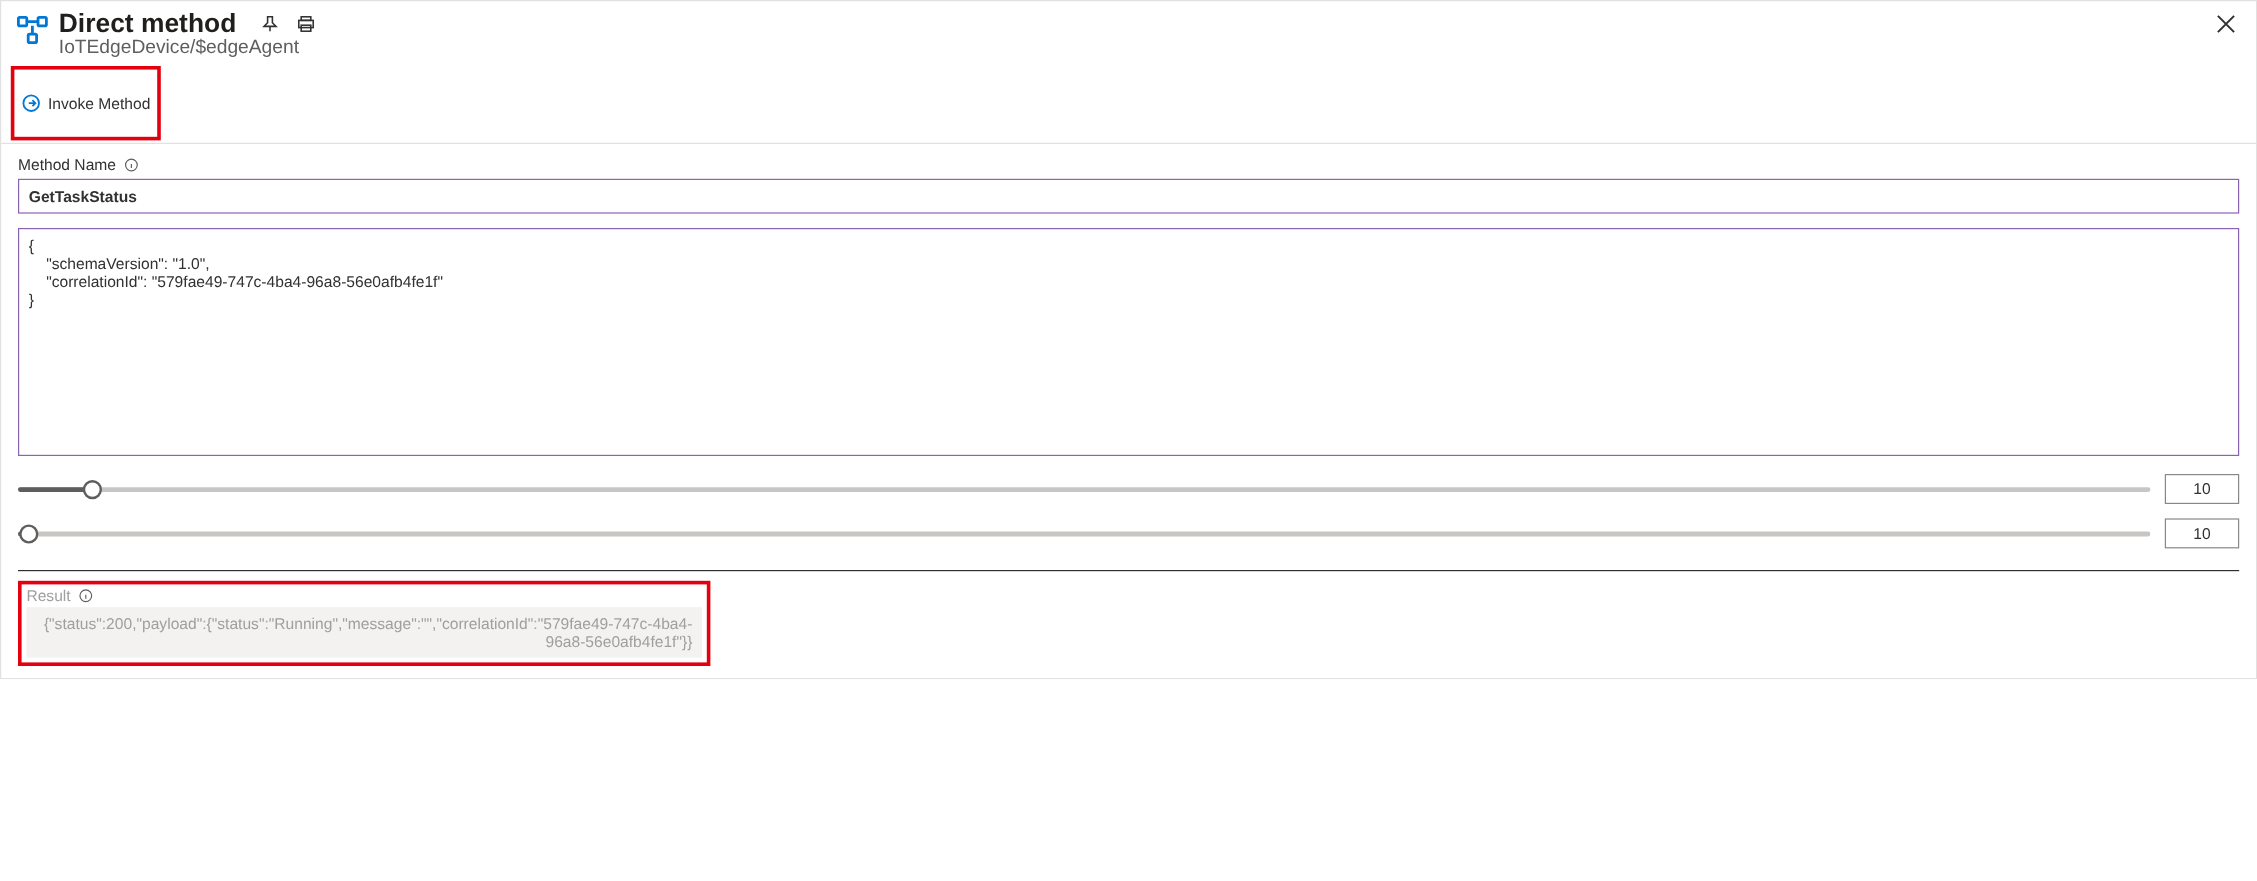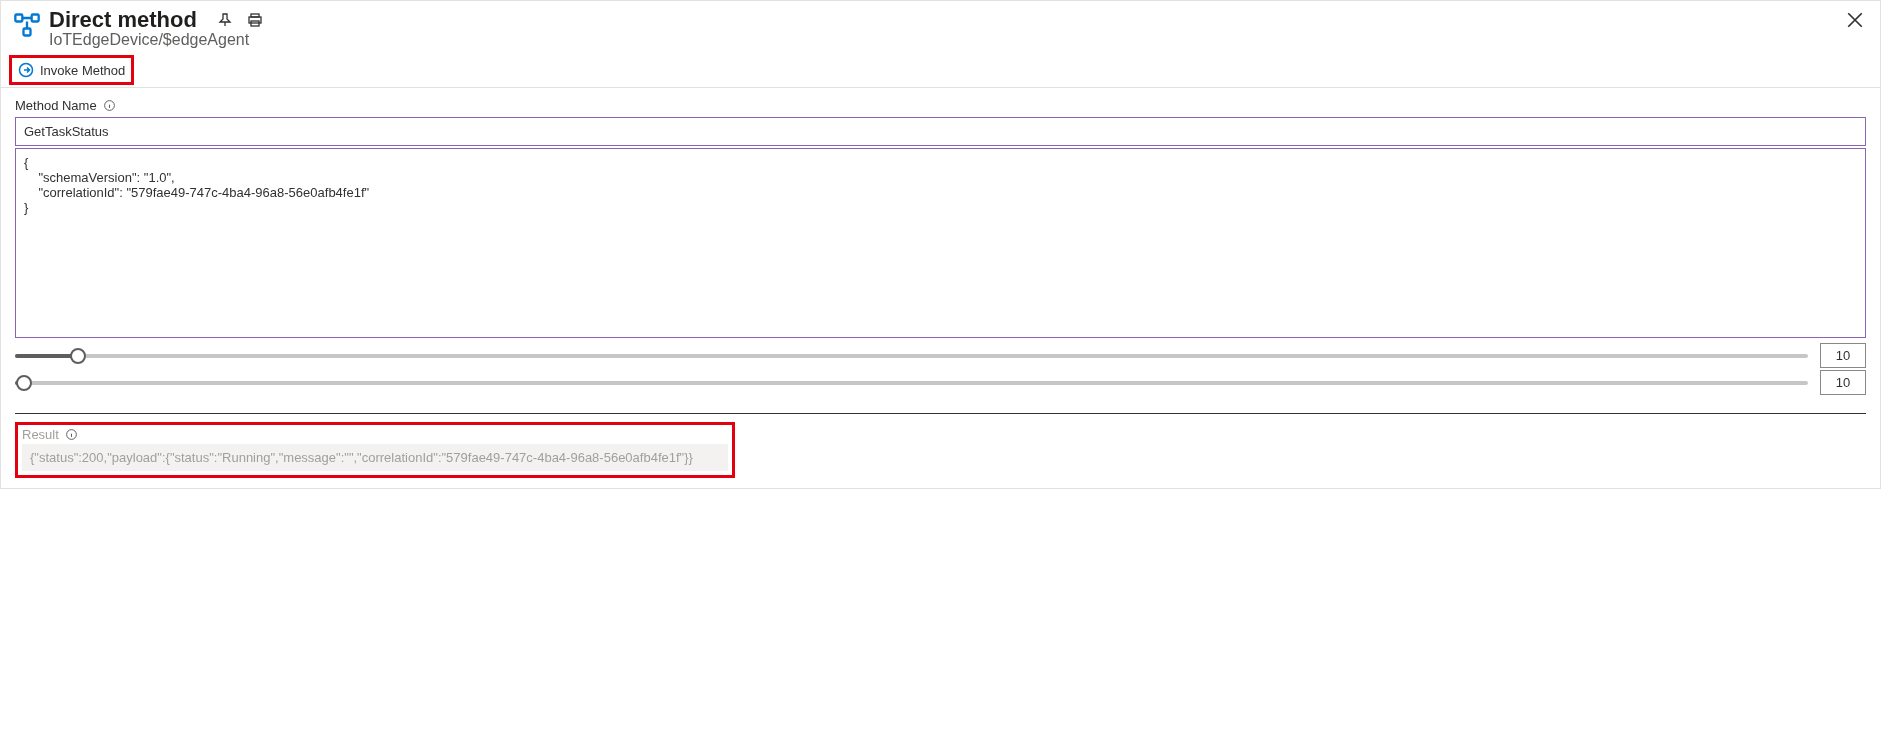--- a/index.html
+++ b/index.html
@@ -34,39 +34,40 @@
   width:18px; height:18px; cursor:pointer; color:#323130;
 }
 .toolbar {
   border-bottom: 1px solid #e1e1e1;
   padding: 2px 8px;
 }
 .invoke-wrap {
   display:inline-flex;
   align-items:center;
   gap:6px;
-  padding: 4px 6px;
+  padding: 20px 6px;
   border: 3px solid #e3000f;
 }
 .invoke-icon { width:16px; height:16px; color:#0078d4; }
 .invoke-label { font-size: 13px; color:#323130; }
 .content { padding: 10px 14px 0 14px; }
-.field { margin-bottom: 2px; }
+.field { margin-bottom: 12px; }
 .field-label { display:flex; align-items:center; gap:6px; font-size:13px; color:#323130; margin-bottom:4px; }
 .info-icon {
   width:13px; height:13px; color:#605e5c;
 }
 .text-input {
   width:100%;
   border:1px solid #8a63b3;
   padding:6px 8px;
   font-size:13px;
   color:#323130;
   outline:none;
   font-family: inherit;
+  font-weight: bold;
 }
 .textarea {
   width:100%;
   border:1px solid #8a63b3;
   padding:6px 8px;
   font-size:13px;
   color:#323130;
   outline:none;
   height:190px;
   resize:none;
@@ -89,32 +90,33 @@
 .slider-thumb {
   position:absolute;
   top:50%;
   transform:translate(-50%,-50%);
   width:16px; height:16px;
   background:#fff;
   border:2px solid #605e5c;
   border-radius:50%;
 }
 .slider-value {
-  width:46px;
+  width:62px;
   border:1px solid #8a8886;
   text-align:center;
   padding:4px 0;
   font-size:13px;
 }
 .divider { height:1px; background:#323130; margin: 18px 14px 8px 14px; }
 .result-block {
   margin: 0 14px;
   border:3px solid #e3000f;
-  width: 720px;
+  width: 577px;
   padding:2px 4px 4px 4px;
+  text-align:right;
 }
 .result-label-row {
   display:flex; align-items:center; gap:6px;
   font-size:13px; color:#a19f9d; margin-bottom:2px;
 }
 .result-box {
   background:#f3f2f1;
   padding:6px 8px;
   font-size:13px;
   color:#a19f9d;

